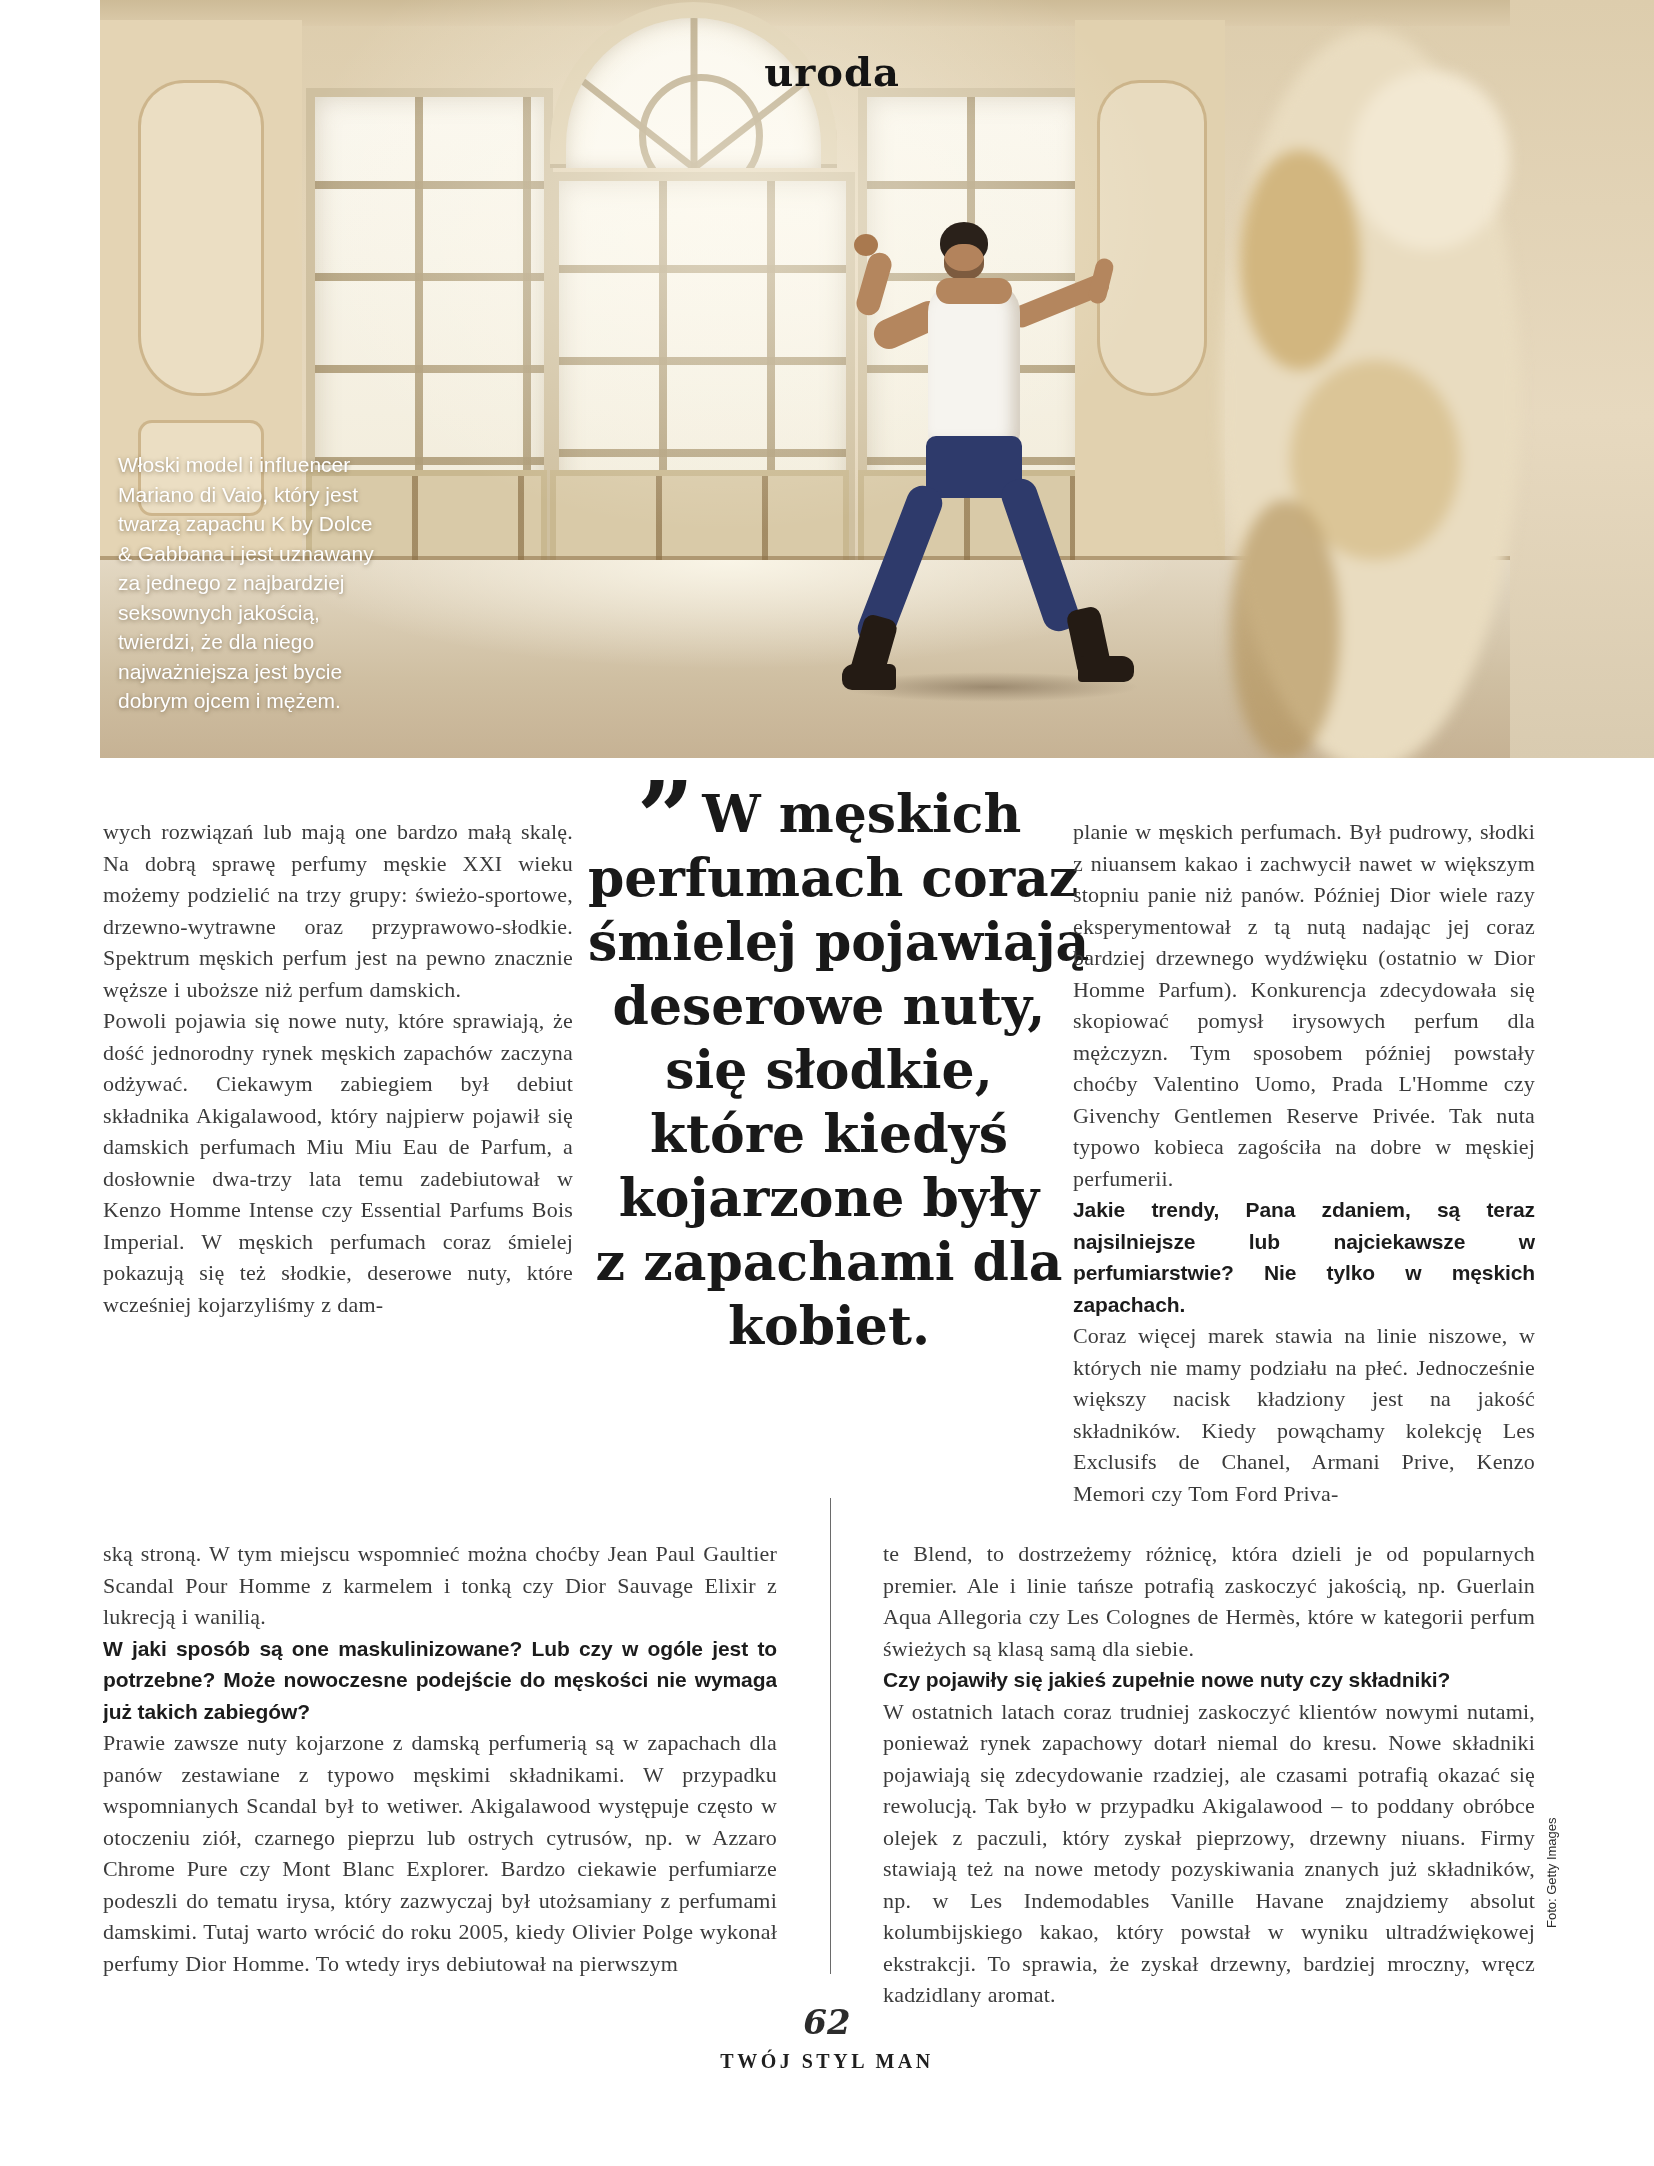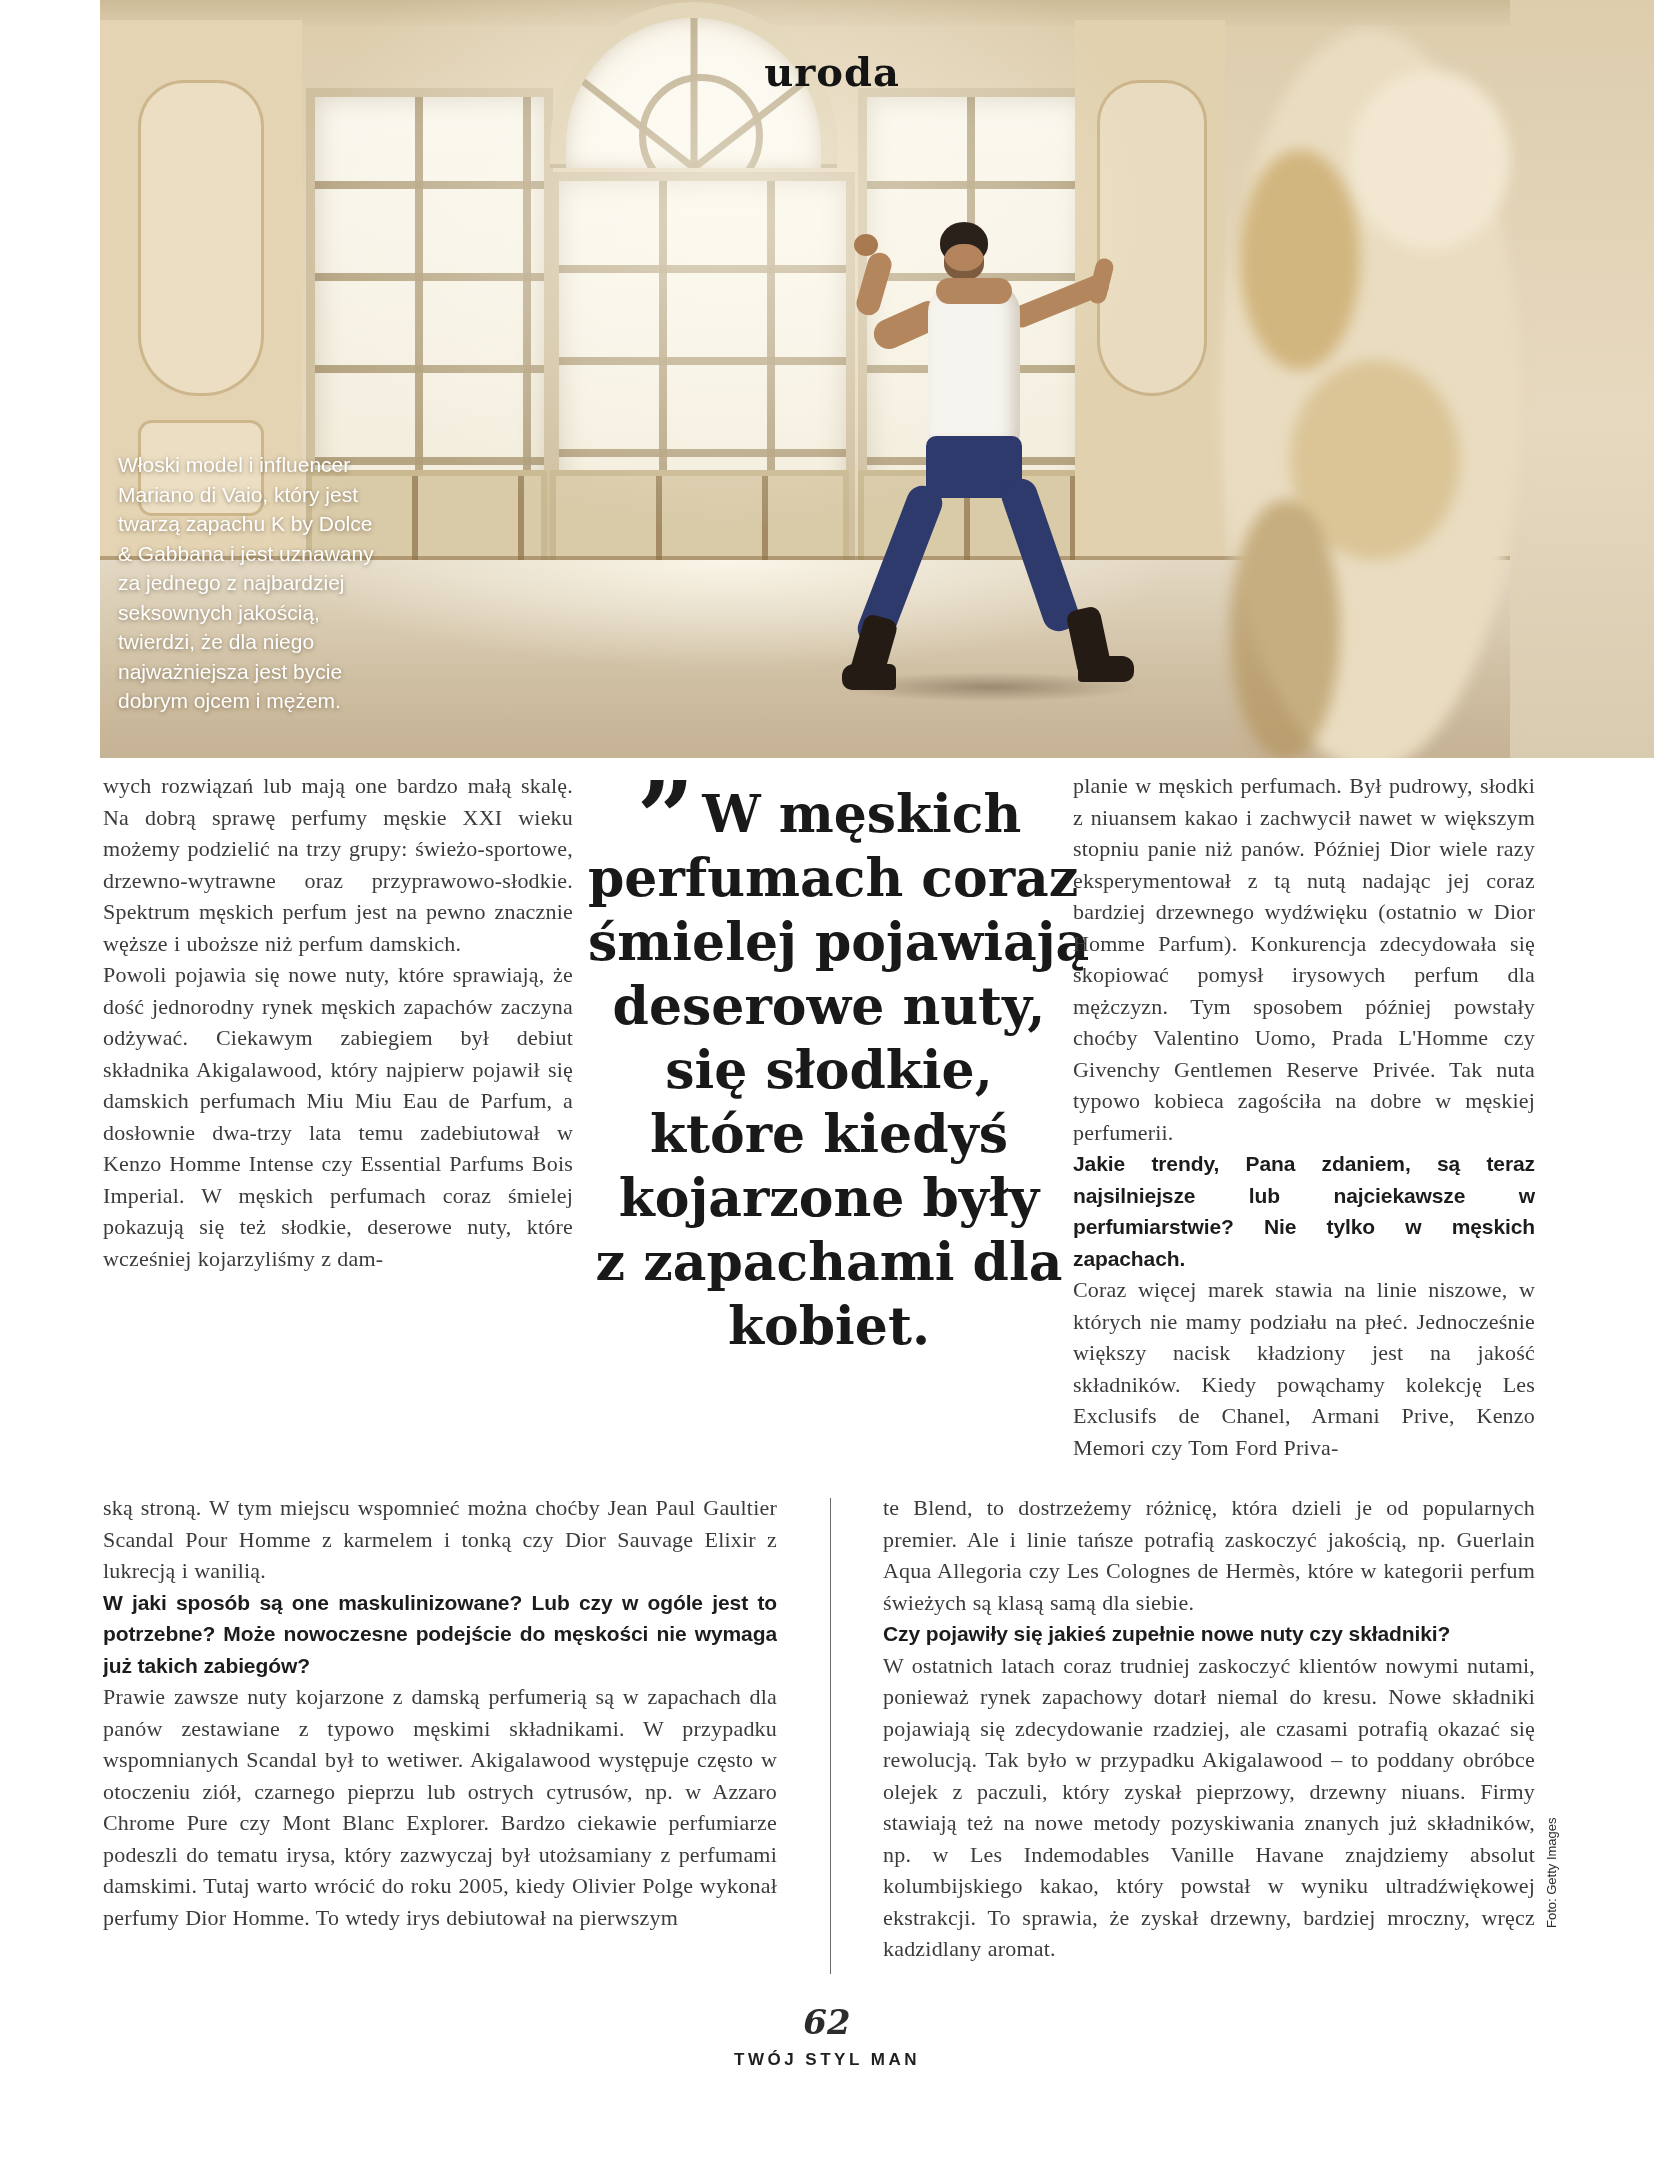--- a/index.html
+++ b/index.html
@@ -52,40 +52,40 @@
   
   .section-label{position:absolute;left:832px;top:48px;transform:translateX(-50%);
       font-family:"DejaVu Serif", serif;font-weight:700;font-size:40px;color:#141414;
       letter-spacing:1px;}
 
   
   .body-p{font-family:"Liberation Serif", serif;font-size:22px;line-height:31.5px;
       color:#3b3b3b;text-align:justify;letter-spacing:.2px;word-spacing:.5px;margin:0;}
   .q-p{font-family:"Liberation Sans", sans-serif;font-weight:700;font-size:21px;
       line-height:31.5px;color:#1c1c1c;text-align:justify;letter-spacing:-.1px;margin:0;}
-  .col{position:absolute;overflow:hidden;}
+  .col{position:absolute;overflow:hidden;margin-top:46px;}
   .col-left{left:103px;top:770px;width:470px;height:722px;}
   .col-right{left:1073px;top:770px;width:462px;height:726px;}
   .bottom-left{left:103px;top:1492px;width:674px;height:486px;}
   .bottom-right{left:883px;top:1492px;width:652px;height:486px;}
   .divider{position:absolute;left:830px;top:1498px;width:1px;height:476px;background:#6a6a6a;}
 
   
   .pull-quote{position:absolute;left:588px;top:782px;width:482px;text-align:center;font-weight:bold;}
   .quote-line{font-family:"DejaVu Serif", serif;font-size:52px;line-height:64px;
       color:#191919;white-space:nowrap;}
   .qmark{display:inline-block;font-size:100px;letter-spacing:-8px;color:#1b1b1b;
       transform:translateY(20px);margin-right:16px;line-height:0;}
 
   
   .page-number{position:absolute;left:827px;top:2002px;transform:translateX(-50%);
       font-family:"DejaVu Serif", serif;font-style:italic;font-weight:700;
       font-size:34px;color:#2c2c2c;}
   .magazine-name{position:absolute;left:827px;top:2050px;transform:translateX(-50%);
-      font-family:Liberation Sans, sans-serif;font-size:17px;font-weight:600;
+      font-family:Liberation Serif, serif;font-size:20px;font-weight:600;
       letter-spacing:3.5px;color:#1f1f1f;white-space:nowrap;}
   .photo-credit{position:absolute;left:1544px;top:1928px;transform:rotate(-90deg);
       transform-origin:left top;font-family:"Liberation Sans", sans-serif;
       font-size:13px;color:#2e2e2e;white-space:nowrap;}
 </style>
 </head>
 <body>
 
 <div class="photo">
   <div class="abs frieze"></div>

